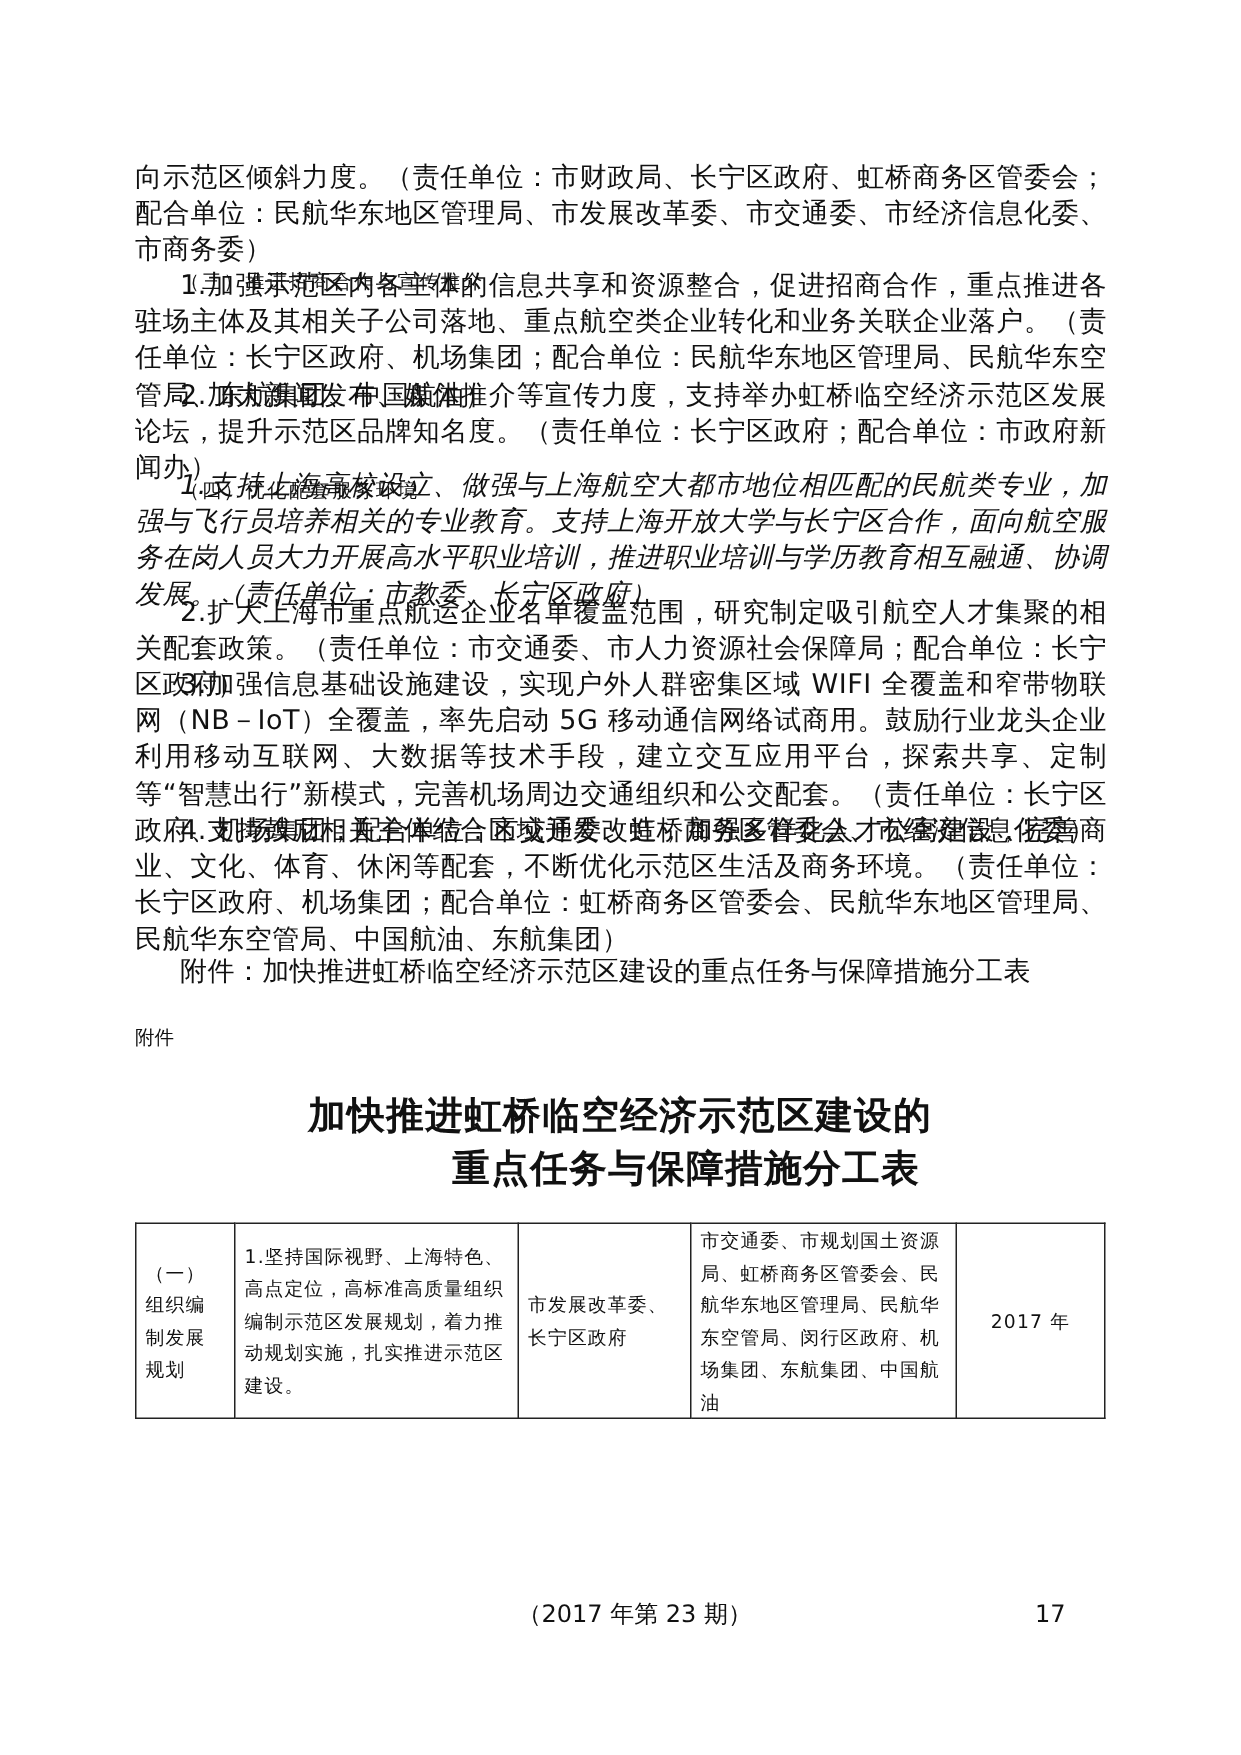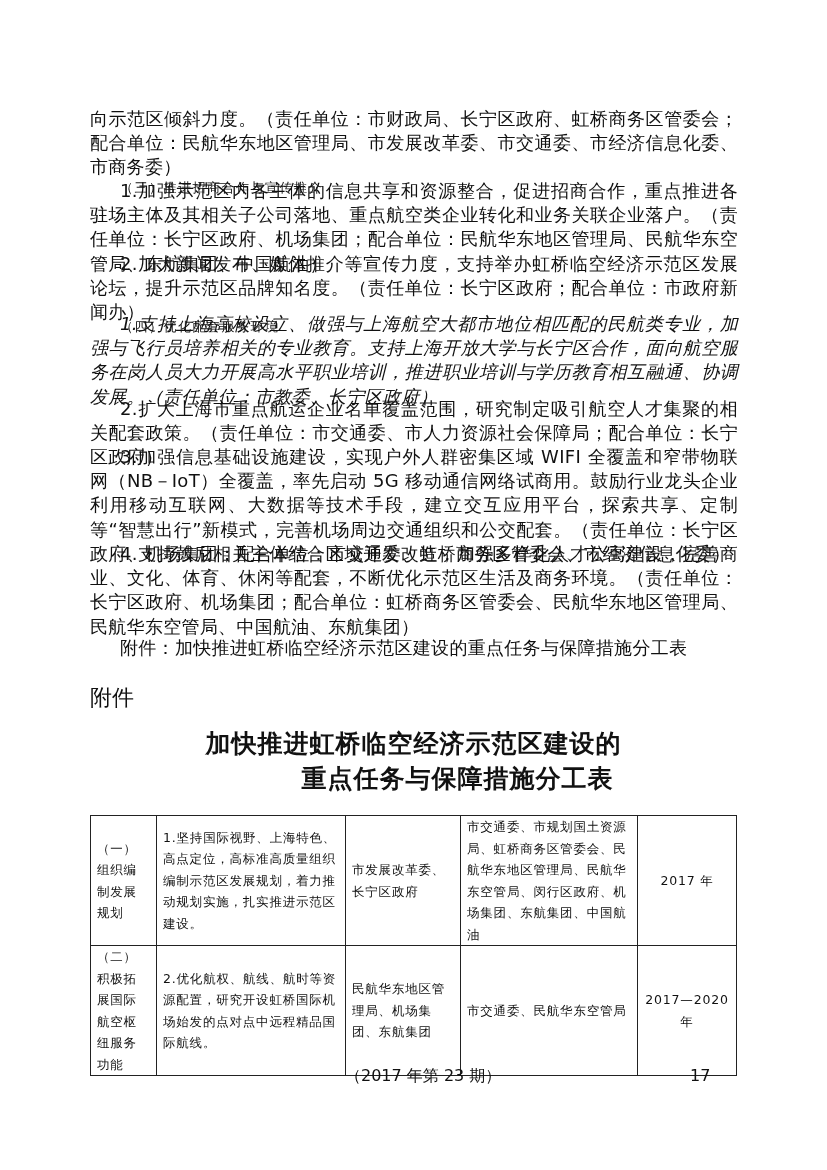--- a/index.html
+++ b/index.html
@@ -2,21 +2,21 @@
 <html><head>
 <meta charset="utf-8">
 <style>
   html,body{margin:0;padding:0;background:#fff;}
   body{width:827px;height:1170px;position:relative;overflow:hidden;color:#111;
        font-family:"DejaVu Sans","Liberation Sans",sans-serif;}
   .para{position:absolute;left:90px;width:648px;font-size:18px;line-height:24.2px;
         letter-spacing:0.3px;text-align:justify;margin:0;}
   .indent{text-indent:30px;}
   .heading{position:absolute;left:120px;font-size:13px;letter-spacing:1.5px;}
-  .annex-label{position:absolute;left:90px;top:683px;font-size:22px;}
+  .annex-label{position:absolute;left:90px;top:683px;font-size:13px;}
   .title{position:absolute;left:0;width:827px;text-align:center;font-family:"DejaVu Serif","Liberation Serif",serif;
          font-weight:bold;font-size:25px;letter-spacing:1px;}
   table.alloc{position:absolute;left:90px;top:815px;border-collapse:collapse;font-size:12.5px;}
   table.alloc td,table.alloc th{border:1.3px solid #222;padding:0 6px;vertical-align:middle;}
   table.alloc th{font-weight:normal;height:22px;text-align:center;letter-spacing:1px;}
   table.alloc td{line-height:21.5px;letter-spacing:0.8px;}
   .c1{width:53px;}
   .c2{width:176px;}
   .c3{width:102px;}
   .c4{width:164px;}
@@ -45,24 +45,17 @@
 
 <table class="alloc">
   <tbody>
   <tr class="r1">
     <td class="c1">（一）组织编制发展规划</td>
     <td class="c2">1.坚持国际视野、上海特色、高点定位，高标准高质量组织编制示范区发展规划，着力推动规划实施，扎实推进示范区建设。</td>
     <td class="c3">市发展改革委、长宁区政府</td>
     <td class="c4">市交通委、市规划国土资源局、虹桥商务区管委会、民航华东地区管理局、民航华东空管局、闵行区政府、机场集团、东航集团、中国航油</td>
     <td class="c5">2017 年</td>
   </tr>
-  <tr class="r2">
-    <td class="c1">（二）积极拓展国际航空枢纽服务功能</td>
-    <td class="c2">2.优化航权、航线、航时等资源配置，研究开设虹桥国际机场始发的点对点中远程精品国际航线。</td>
-    <td class="c3">民航华东地区管理局、机场集团、东航集团</td>
-    <td class="c4">市交通委、民航华东空管局</td>
-    <td class="c5">2017—2020 年</td>
-  </tr>
 </tbody>
   </table>
 
 <div class="footer" style="left:345px;">（2017 年第 23 期）</div>
 <div class="footer" style="left:690px;">17</div>
 
 </body></html>

